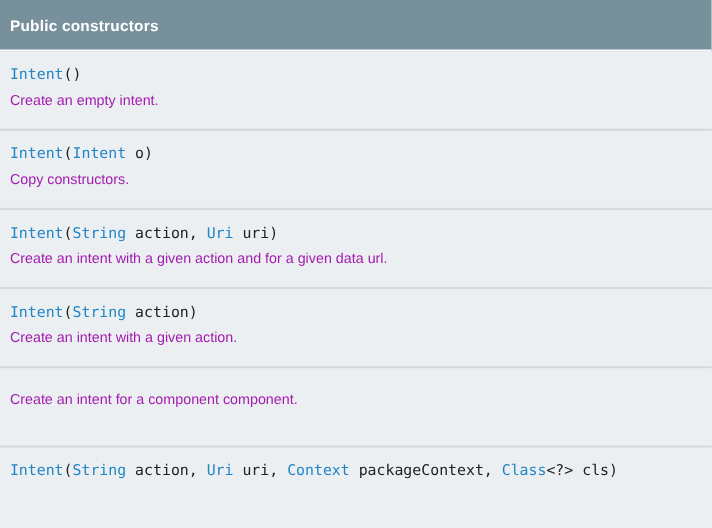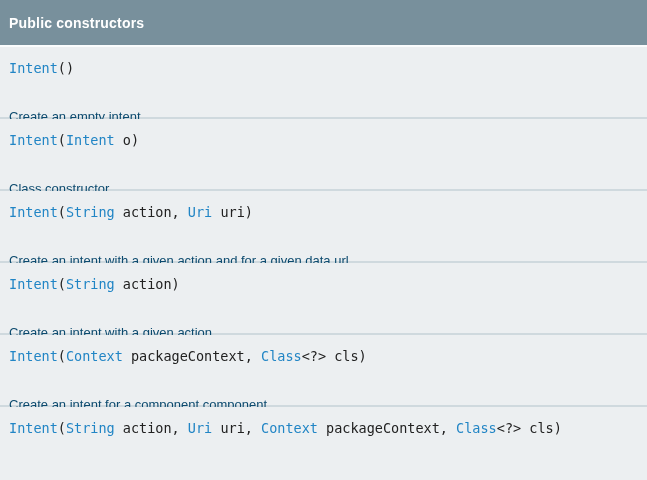--- a/index.html
+++ b/index.html
@@ -58,56 +58,55 @@
     line-height: 16px;
     color: #212121;
     white-space: pre;
   }
   .sig .code-link {
     color: #2185c5;
     cursor: pointer;
     text-decoration: none;
   }
   .desc {
-    margin-top: 33px;
+    margin-top: 7px;
     font-size: 13px;
     line-height: 15px;
-    color: #0c4a6e;
+    color: #a21caf;
   }
 </style>
 </head>
 <body>
 
 <div class="table">
   <div class="table-header">
     <span class="title">Public constructors</span>
   </div>
   <div class="rows">
   <div class="row">
     <div class="sig"><span class="code-link">Intent</span><span class="code-plain">()</span></div>
     <div class="desc">Create an empty intent.</div>
   </div>
 
   <div class="row">
     <div class="sig"><span class="code-link">Intent</span><span class="code-plain">(</span><span class="code-link">Intent</span><span class="code-plain"> o)</span></div>
-    <div class="desc">Class constructor.</div>
+    <div class="desc">Copy constructors.</div>
   </div>
 
   <div class="row">
     <div class="sig"><span class="code-link">Intent</span><span class="code-plain">(</span><span class="code-link">String</span><span class="code-plain"> action, </span><span class="code-link">Uri</span><span class="code-plain"> uri)</span></div>
     <div class="desc">Create an intent with a given action and for a given data url.</div>
   </div>
 
   <div class="row">
     <div class="sig"><span class="code-link">Intent</span><span class="code-plain">(</span><span class="code-link">String</span><span class="code-plain"> action)</span></div>
     <div class="desc">Create an intent with a given action.</div>
   </div>
 
   <div class="row">
-    <div class="sig"><span class="code-link">Intent</span><span class="code-plain">(</span><span class="code-link">Context</span><span class="code-plain"> packageContext, </span><span class="code-link">Class</span><span class="code-plain">&lt;?&gt; cls)</span></div>
     <div class="desc">Create an intent for a component component.</div>
   </div>
 
   <div class="row">
     <div class="sig"><span class="code-link">Intent</span><span class="code-plain">(</span><span class="code-link">String</span><span class="code-plain"> action, </span><span class="code-link">Uri</span><span class="code-plain"> uri, </span><span class="code-link">Context</span><span class="code-plain"> packageContext, </span><span class="code-link">Class</span><span class="code-plain">&lt;?&gt; cls)</span></div>
   </div>
 </div>
 </div>
 
 </body></html>

